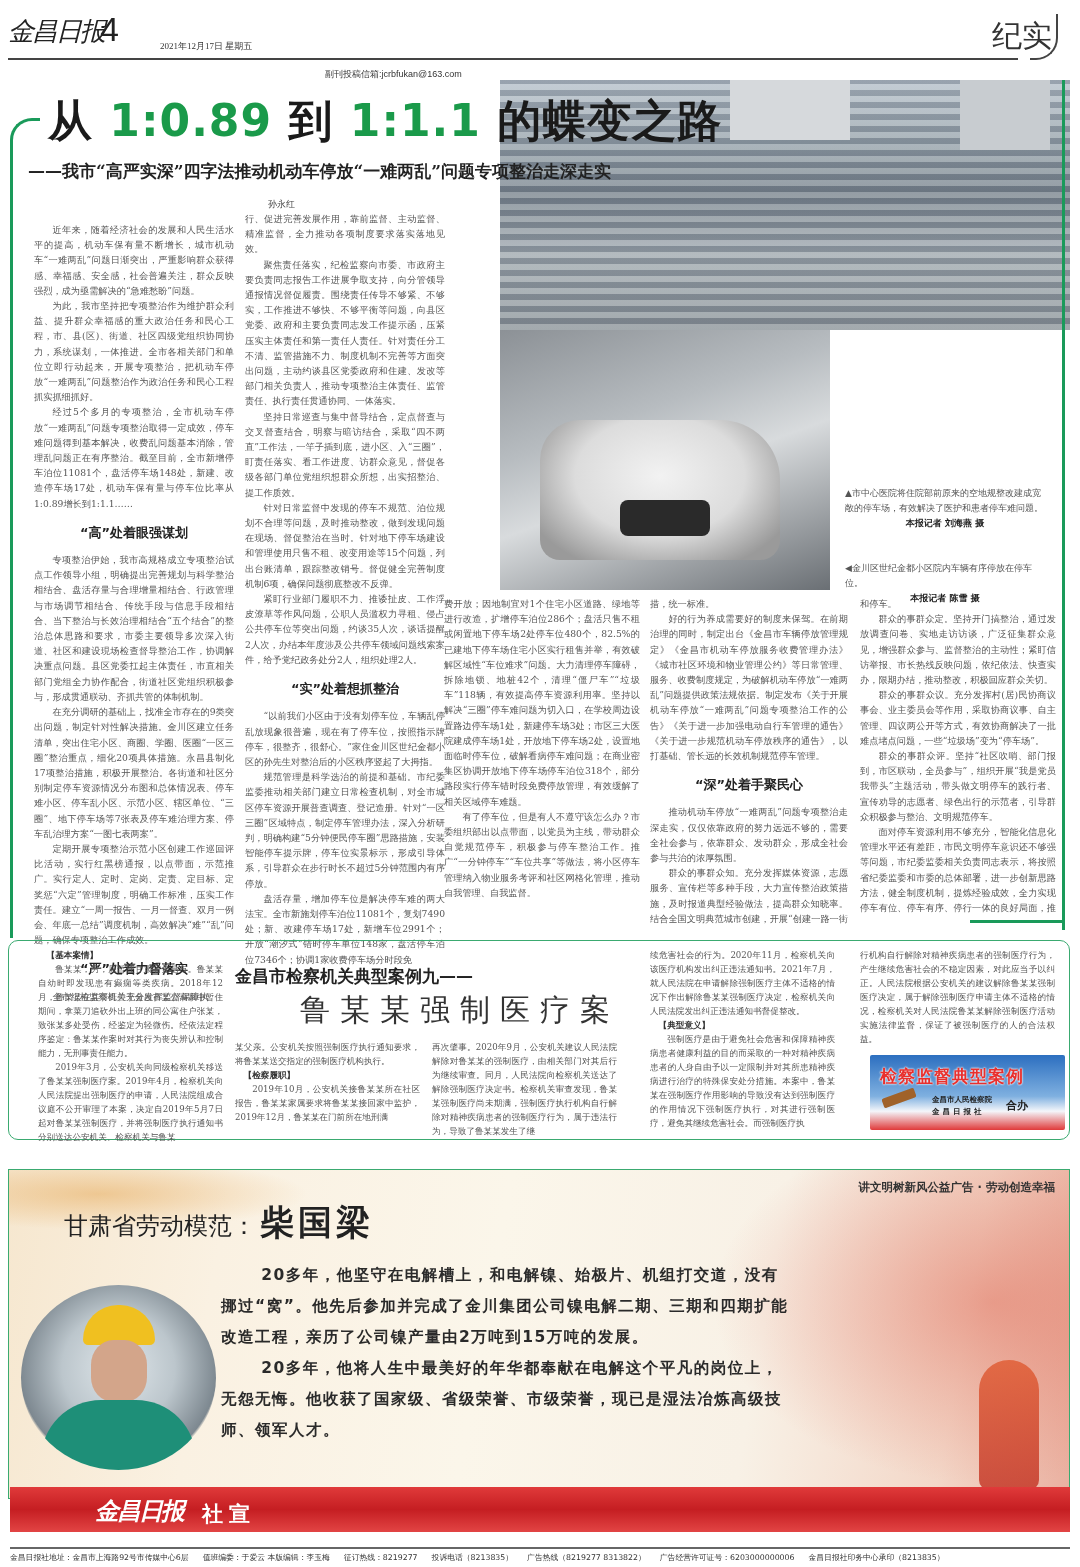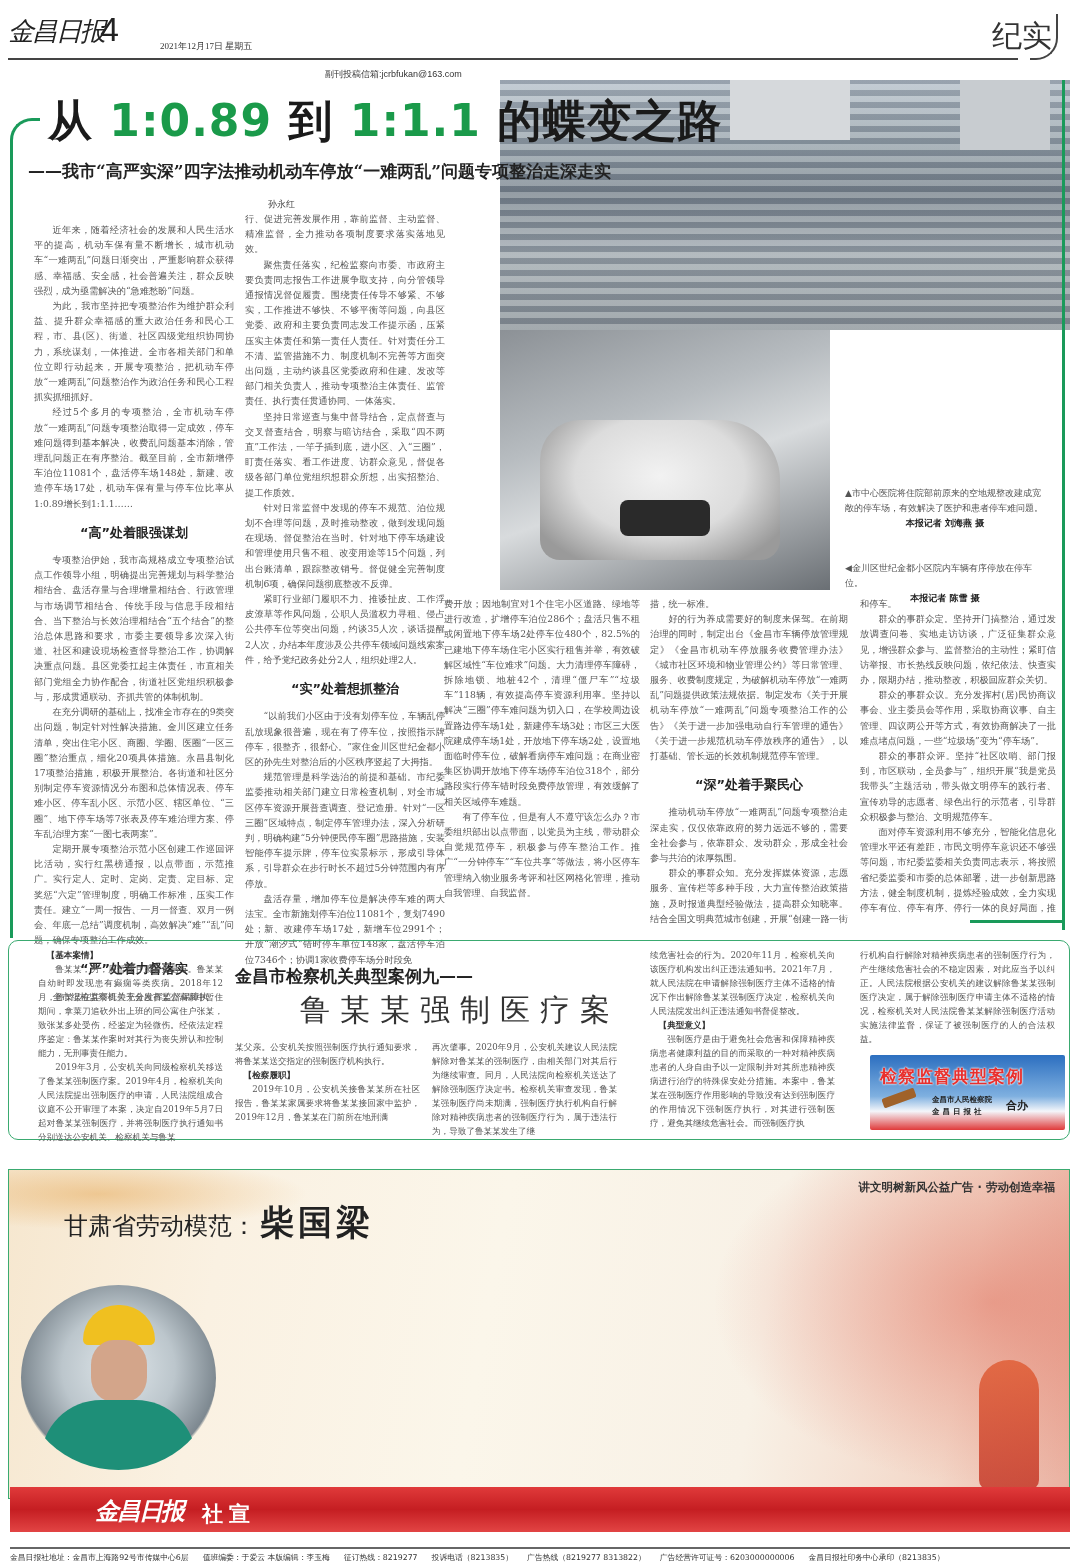--- a/index.html
+++ b/index.html
@@ -199,20 +199,24 @@
   <div class="ad-splash2"></div>
   <div class="ad-slogan">讲文明树新风公益广告 · 劳动创造幸福</div>
   <div class="ad-title">
     <span>甘肃省劳动模范：</span><span class="name">柴国梁</span>
   </div>
   <div class="portrait">
     <div class="helmet"></div>
     <div class="face"></div>
     <div class="body"></div>
   </div>
+  <div class="ad-body">
+    <p>20多年，他坚守在电解槽上，和电解镍、始极片、机组打交道，没有挪过“窝”。他先后参加并完成了金川集团公司镍电解二期、三期和四期扩能改造工程，亲历了公司镍产量由2万吨到15万吨的发展。</p>
+    <p>20多年，他将人生中最美好的年华都奉献在电解这个平凡的岗位上，无怨无悔。他收获了国家级、省级荣誉、市级荣誉，现已是湿法冶炼高级技师、领军人才。</p>
+  </div>
   <div class="runner"></div>
 </div>
 
 <div class="banner">
   <div class="banner-logo">金昌日报</div>
   <div class="banner-label">社宣</div>
 </div>
 
 <div class="footer-rule"></div>
 <div class="footer">

